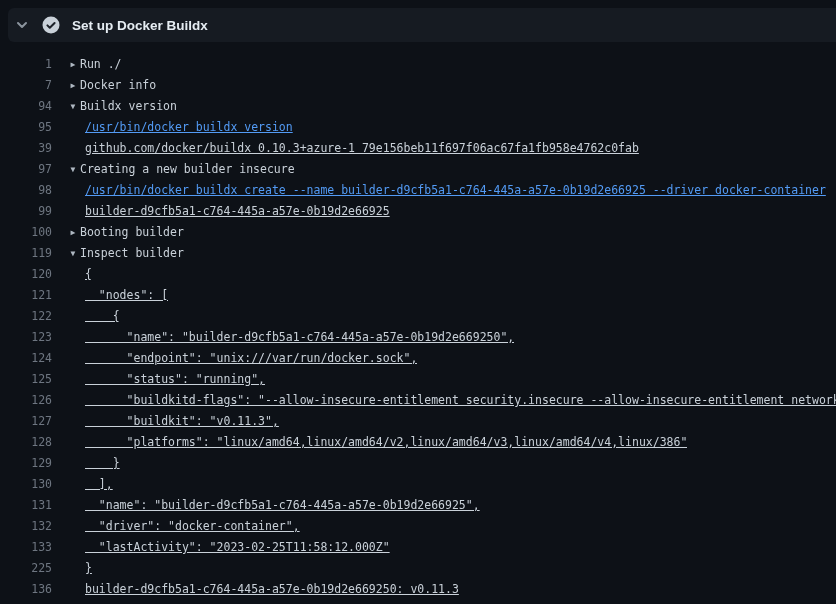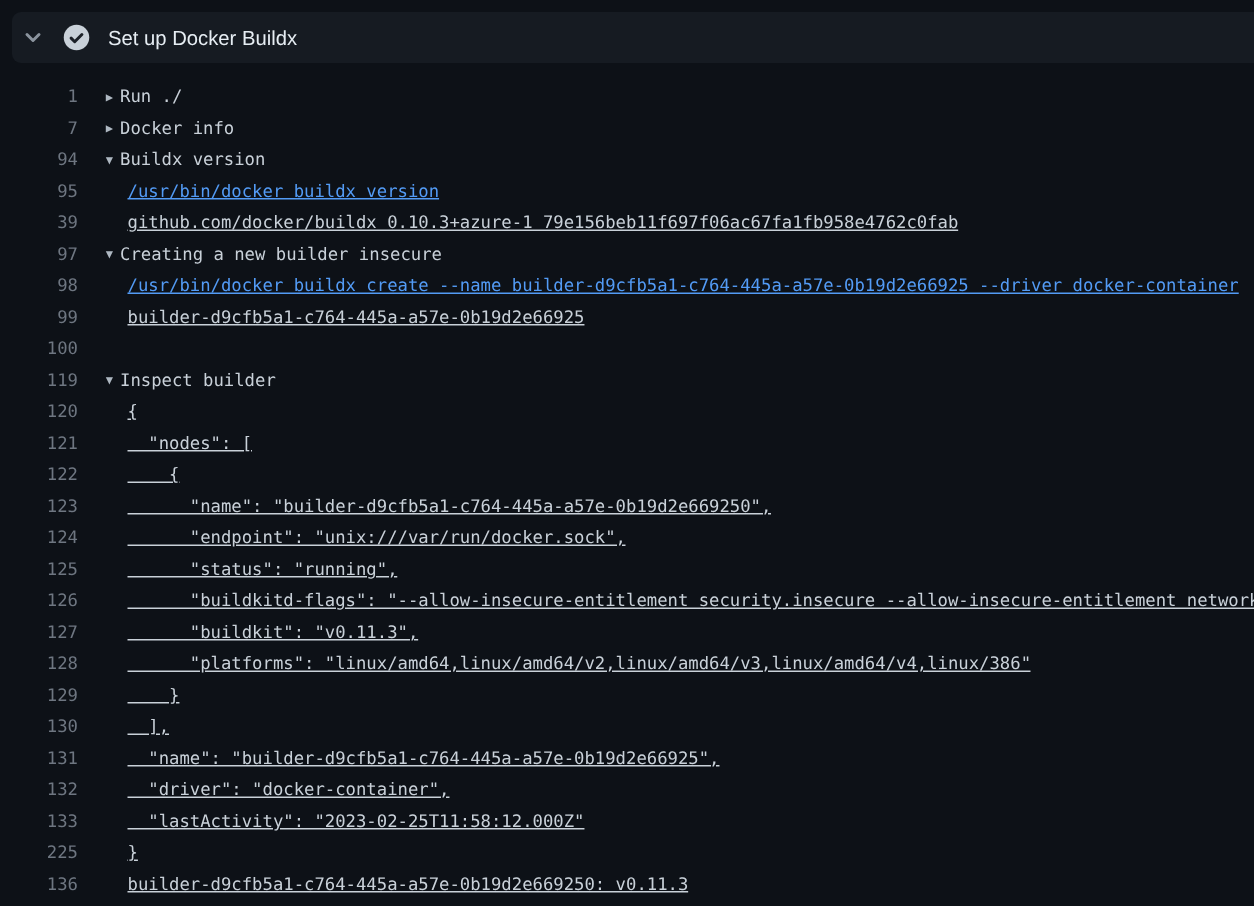--- a/index.html
+++ b/index.html
@@ -11,20 +11,21 @@
     font-family:"DejaVu Sans Mono", monospace;
   }
   .step-header {
     position:absolute;
     top:8px; left:8px; right:0;
     height:34px;
     background:#161b22;
     border-radius:6px 0 0 6px;
     display:flex;
     align-items:center;
+    font-weight:bold;
   }
   .chev { margin-left:6px; width:16px; height:16px; flex:none; cursor:pointer; }
   .status { margin-left:12px; width:18px; height:18px; flex:none; }
   .step-title {
     margin-left:12px;
     font-family:"Liberation Sans", sans-serif;
     font-size:13.5px;
     color:#e6edf3;
     white-space:nowrap;
   }
@@ -82,21 +83,21 @@
 
 <div class="log">
     <div class="row"><span class="num">1</span><span class="content group"><span class="arrow">▶</span><span>Run ./</span></span></div>
     <div class="row"><span class="num">7</span><span class="content group"><span class="arrow">▶</span><span>Docker info</span></span></div>
     <div class="row"><span class="num">94</span><span class="content group"><span class="arrow">▼</span><span>Buildx version</span></span></div>
     <div class="row"><span class="num">95</span><span class="content command">/usr/bin/docker buildx version</span></div>
     <div class="row"><span class="num">39</span><span class="content text">github.com/docker/buildx 0.10.3+azure-1 79e156beb11f697f06ac67fa1fb958e4762c0fab</span></div>
     <div class="row"><span class="num">97</span><span class="content group"><span class="arrow">▼</span><span>Creating a new builder insecure</span></span></div>
     <div class="row"><span class="num">98</span><span class="content command">/usr/bin/docker buildx create --name builder-d9cfb5a1-c764-445a-a57e-0b19d2e66925 --driver docker-container</span></div>
     <div class="row"><span class="num">99</span><span class="content text">builder-d9cfb5a1-c764-445a-a57e-0b19d2e66925</span></div>
-    <div class="row"><span class="num">100</span></div>
+    <div class="row"><span class="num">100</span><span class="content group"><span class="arrow">▶</span><span>Booting builder</span></span></div>
     <div class="row"><span class="num">119</span><span class="content group"><span class="arrow">▼</span><span>Inspect builder</span></span></div>
     <div class="row"><span class="num">120</span><span class="content text">{</span></div>
     <div class="row"><span class="num">121</span><span class="content text">  "nodes": [</span></div>
     <div class="row"><span class="num">122</span><span class="content text">    {</span></div>
     <div class="row"><span class="num">123</span><span class="content text">      "name": "builder-d9cfb5a1-c764-445a-a57e-0b19d2e669250",</span></div>
     <div class="row"><span class="num">124</span><span class="content text">      "endpoint": "unix:///var/run/docker.sock",</span></div>
     <div class="row"><span class="num">125</span><span class="content text">      "status": "running",</span></div>
     <div class="row"><span class="num">126</span><span class="content text">      "buildkitd-flags": "--allow-insecure-entitlement security.insecure --allow-insecure-entitlement network.host",</span></div>
     <div class="row"><span class="num">127</span><span class="content text">      "buildkit": "v0.11.3",</span></div>
     <div class="row"><span class="num">128</span><span class="content text">      "platforms": "linux/amd64,linux/amd64/v2,linux/amd64/v3,linux/amd64/v4,linux/386"</span></div>

